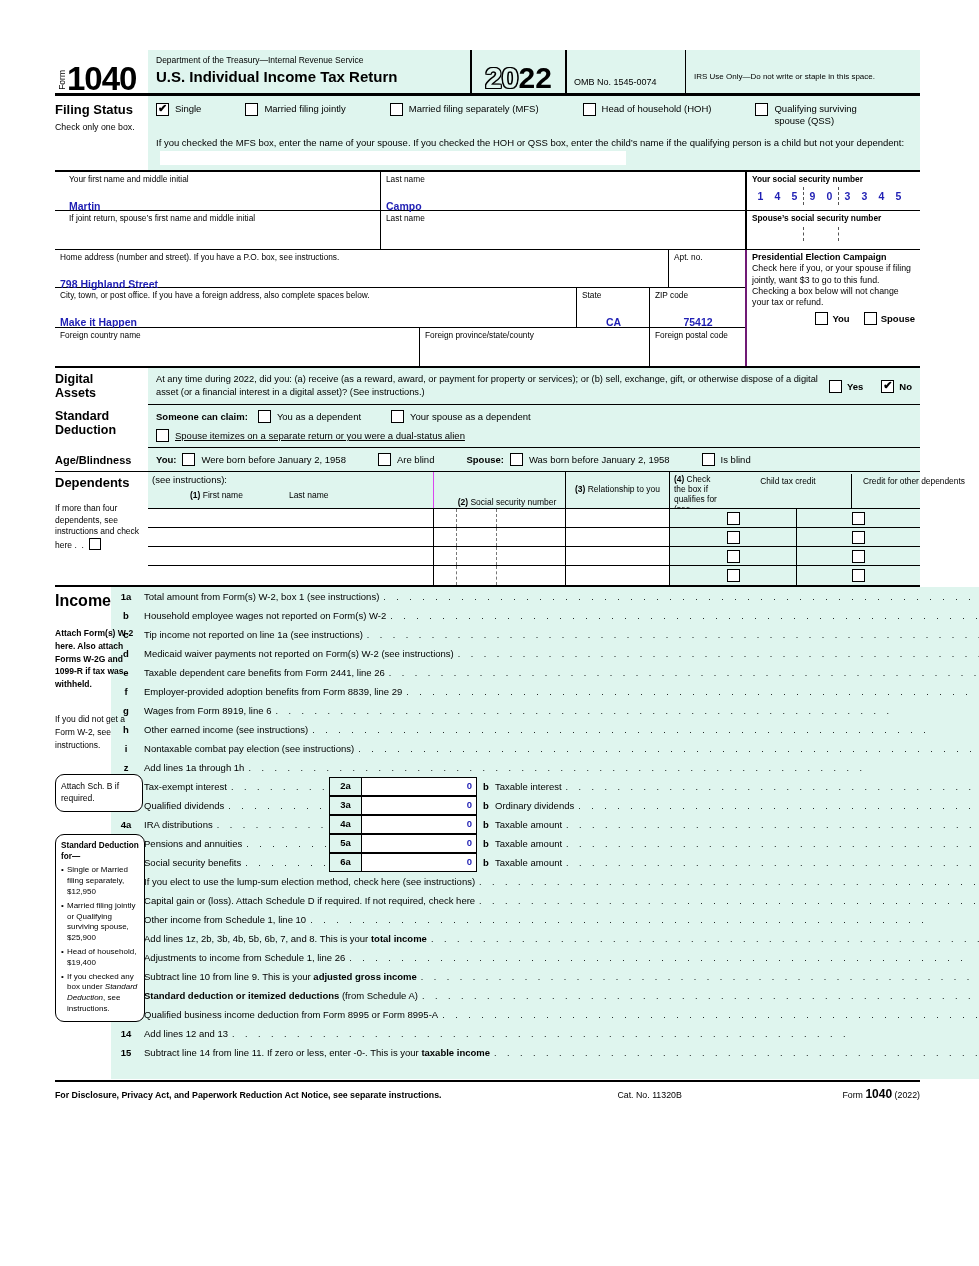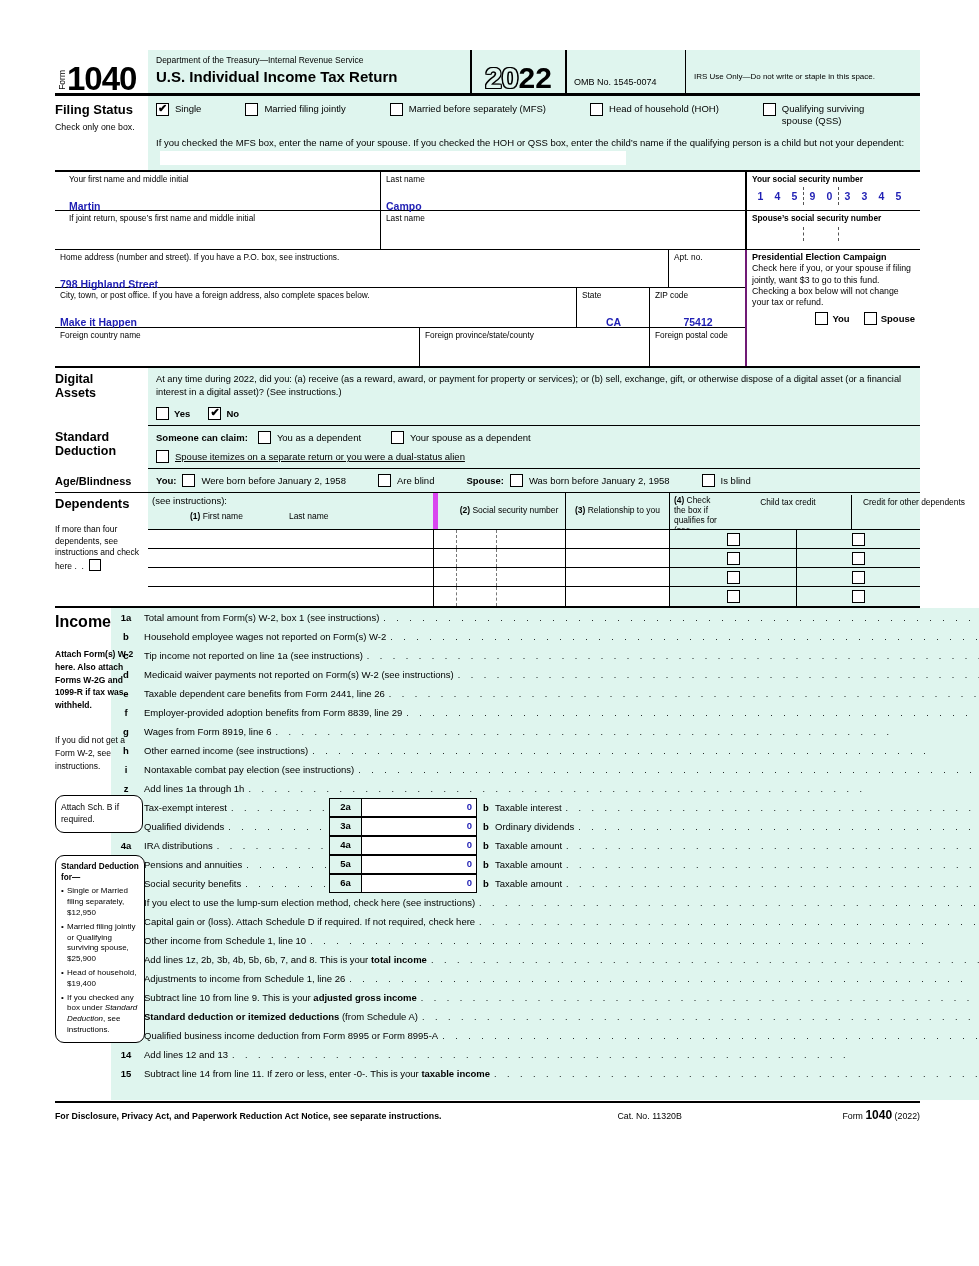--- a/index.html
+++ b/index.html
@@ -78,21 +78,21 @@
   .pec-body{font-size:8.8px;line-height:1.3;margin-top:1px;}
   .pec-checks{display:flex;justify-content:flex-end;gap:14px;margin-top:3px;font-size:9.5px;font-weight:bold;align-items:center;}
   .pec-item{display:flex;align-items:center;gap:4px;}
 
   
   .sec{display:flex;}
   .sec-left{width:93px;padding-top:4px;}
   .sl-t{font-size:12.5px;font-weight:bold;line-height:1.12;}
   .sl-t.sm{font-size:11px;}
   .sec-main{flex:1;background:var(--shade);padding:5px 6px 5px 8px;border-bottom:1.5px solid #000;}
-  .da-main{display:flex;align-items:flex-start;gap:8px;flex-direction:column;}
+  .da-main{display:flex;align-items:center;gap:8px;}
   .da-q{flex:1;font-size:9.3px;line-height:1.4;}
   .da-opts{display:flex;align-items:center;gap:5px;font-size:9.5px;font-weight:bold;white-space:nowrap;padding-right:2px;}
   .da-opts .gap{width:8px;}
   .sd-row{display:flex;align-items:center;font-size:9.5px;}
   .sd-row .lead{font-weight:bold;margin-right:10px;}
   .sd-item{display:flex;align-items:center;margin-right:30px;}
   .sd-item .l{margin-left:6px;}
   .sd-row2{margin-top:6px;text-decoration:underline;}
   .age-main{display:flex;align-items:center;font-size:9.5px;gap:6px;flex-wrap:nowrap;}
   .age-b{font-weight:bold;}
@@ -102,22 +102,22 @@
   .dep{display:flex;border-bottom:2px solid #000;}
   .dep-left{width:93px;}
   .dep-title{font-size:13px;font-weight:bold;padding-top:3px;}
   .dep-note{font-size:8.5px;line-height:1.35;margin-top:13px;padding-right:4px;}
   .dep-note .cb{width:12px;height:12px;vertical-align:-2px;margin-left:3px;}
   .dep-main{flex:1;}
   .dep-head{display:flex;background:var(--shade);border-bottom:1.5px solid #000;height:37px;}
   .dh-name{width:285px;padding:2px 4px;}
   .dh-see{font-size:9.5px;}
   .dh-cols{display:flex;font-size:8.5px;margin-top:5px;padding-left:38px;gap:46px;}
-  .dh-ssn{width:132px;border-left:5px solid #d946ef;text-align:center;font-size:8.5px;display:flex;
-          flex-direction:column;justify-content:center;line-height:1.35;padding-left:15px;}
+  .dh-ssn{width:132px;border-left:1px solid #d946ef;text-align:center;font-size:8.5px;display:flex;
+          flex-direction:column;justify-content:flex-end;line-height:1.35;padding-left:15px;}
   .dh-rel{width:104px;border-left:1px solid #000;text-align:center;font-size:8.5px;display:flex;
           flex-direction:column;justify-content:center;line-height:1.35;}
   .dh-q{width:251px;border-left:1px solid #000;display:flex;flex-direction:row;}
   .dh-q-top{font-size:8.4px;padding:2px 3px 0 4px;}
   .dh-q-bot{display:flex;flex:1;font-size:8.4px;margin-top:2px;}
   .dh-ctc{width:127px;text-align:center;padding-top:2px;}
   .dh-ocd{width:124px;border-left:1px solid #000;text-align:center;padding-top:2px;}
   .dr{display:flex;height:19px;border-bottom:1px solid #000;}
   .dr.last{border-bottom:none;}
   .dr-name{width:285px;background:#fff;}
@@ -196,21 +196,21 @@
         <span class="fso">
           <span class="cb checked"></span>
           <span class="fso-l">Single</span>
         </span>
         <span class="fso">
           <span class="cb"></span>
           <span class="fso-l">Married filing jointly</span>
         </span>
         <span class="fso">
           <span class="cb"></span>
-          <span class="fso-l">Married before separately (MFS)</span>
+          <span class="fso-l">Married filing separately (MFS)</span>
         </span>
         <span class="fso">
           <span class="cb"></span>
           <span class="fso-l">Head of household (HOH)</span>
         </span>
         <span class="fso">
           <span class="cb"></span>
           <span class="fso-l wrap">Qualifying surviving spouse (QSS)</span>
         </span>
       </div>

